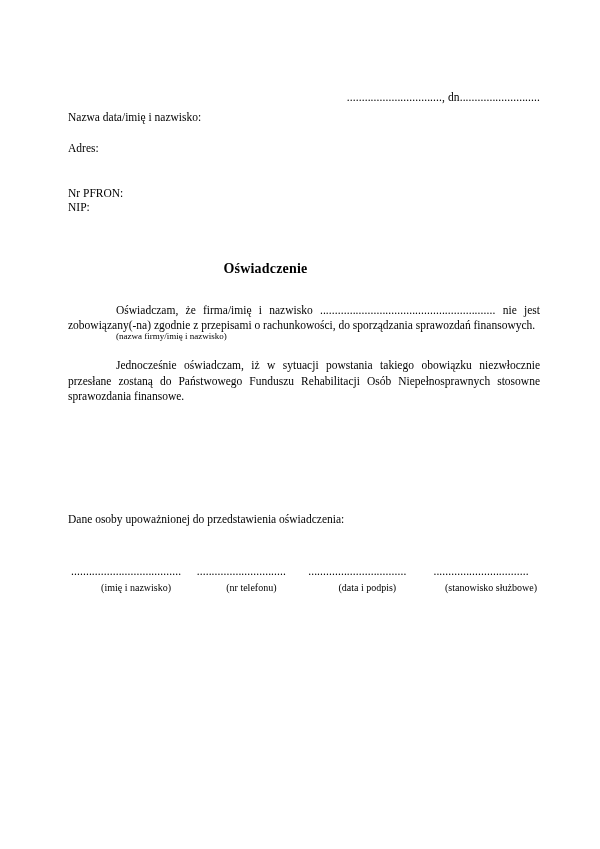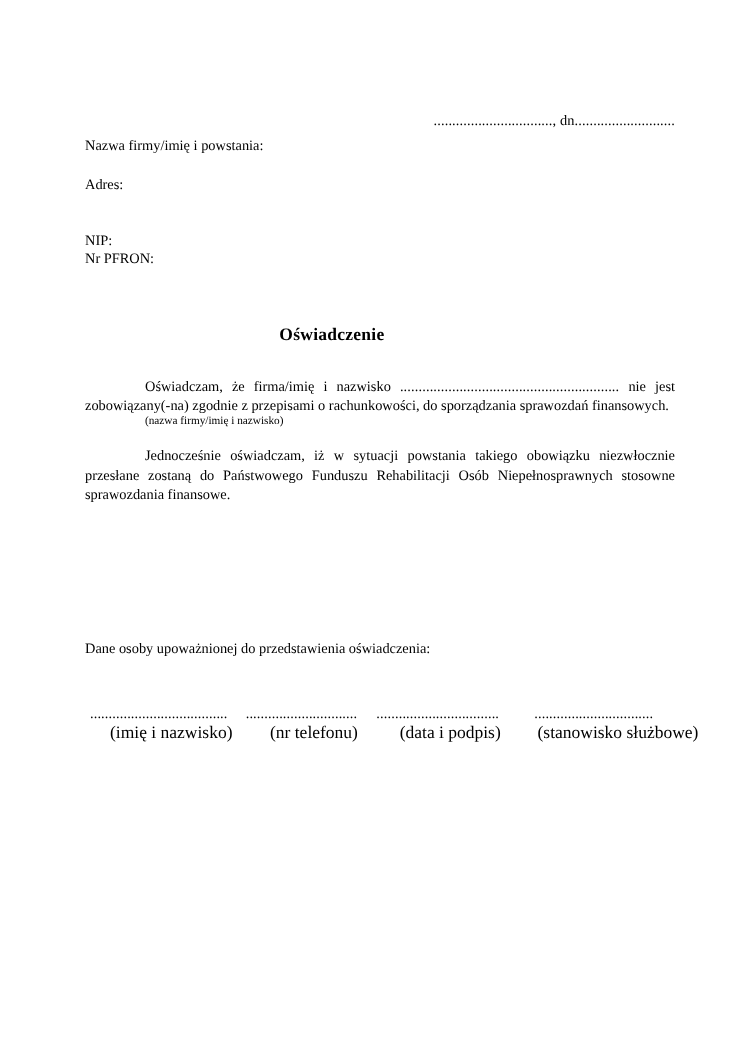--- a/index.html
+++ b/index.html
@@ -112,44 +112,44 @@
   }
   .sig-dots {
     font-size: 11.5px;
     line-height: 11px;
     letter-spacing: 0.1px;
     white-space: nowrap;
     overflow: hidden;
     display: block;
   }
   .sig-caption {
-    font-size: 14px;
+    font-size: 10px;
     line-height: 12px;
     margin-top: 16px;
     white-space: nowrap;
     padding-left: 20px;
   }
   .sig-cell.c0 { width: 128px; }
   .sig-cell.c1 { width: 104px; margin-left: 10px; }
   .sig-cell.c2 { width: 125px; margin-left: 12px; }
   .sig-cell.c3 { width: 130px; margin-left: 8px; }
 </style>
 </head>
 <body>
 
 <div class="page">
 
   <div class="header-block">
     <div class="date-line">................................, dn...........................</div>
-    <div class="party-label">Nazwa firmy/imię i powstania:</div>
+    <div class="party-label">Nazwa data/imię i nazwisko:</div>
     <div class="gap-adres"></div>
     <div class="party-label">Adres:</div>
     <div class="gap-nip"></div>
+    <div class="nip-line">Nr PFRON:</div>
     <div class="nip-line">NIP:</div>
-    <div class="nip-line">Nr PFRON:</div>
   </div>
 
   <div class="doc-title">Oświadczenie</div>
 
   <div class="body-block">
     <p class="para first"><span>Oświadczam, że firma/imię i nazwisko </span><span class="dots-inline">...........................................................</span><span> nie jest zobowiązany(-na) zgodnie z przepisami o rachunkowości, do sporządzania sprawozdań finansowych.</span></p>
     <p class="field-caption">(nazwa firmy/imię i nazwisko)</p>
     <p class="para second">Jednocześnie oświadczam, iż w sytuacji powstania takiego obowiązku niezwłocznie przesłane zostaną do Państwowego Funduszu Rehabilitacji Osób Niepełnosprawnych stosowne sprawozdania finansowe.</p>
   </div>
 

